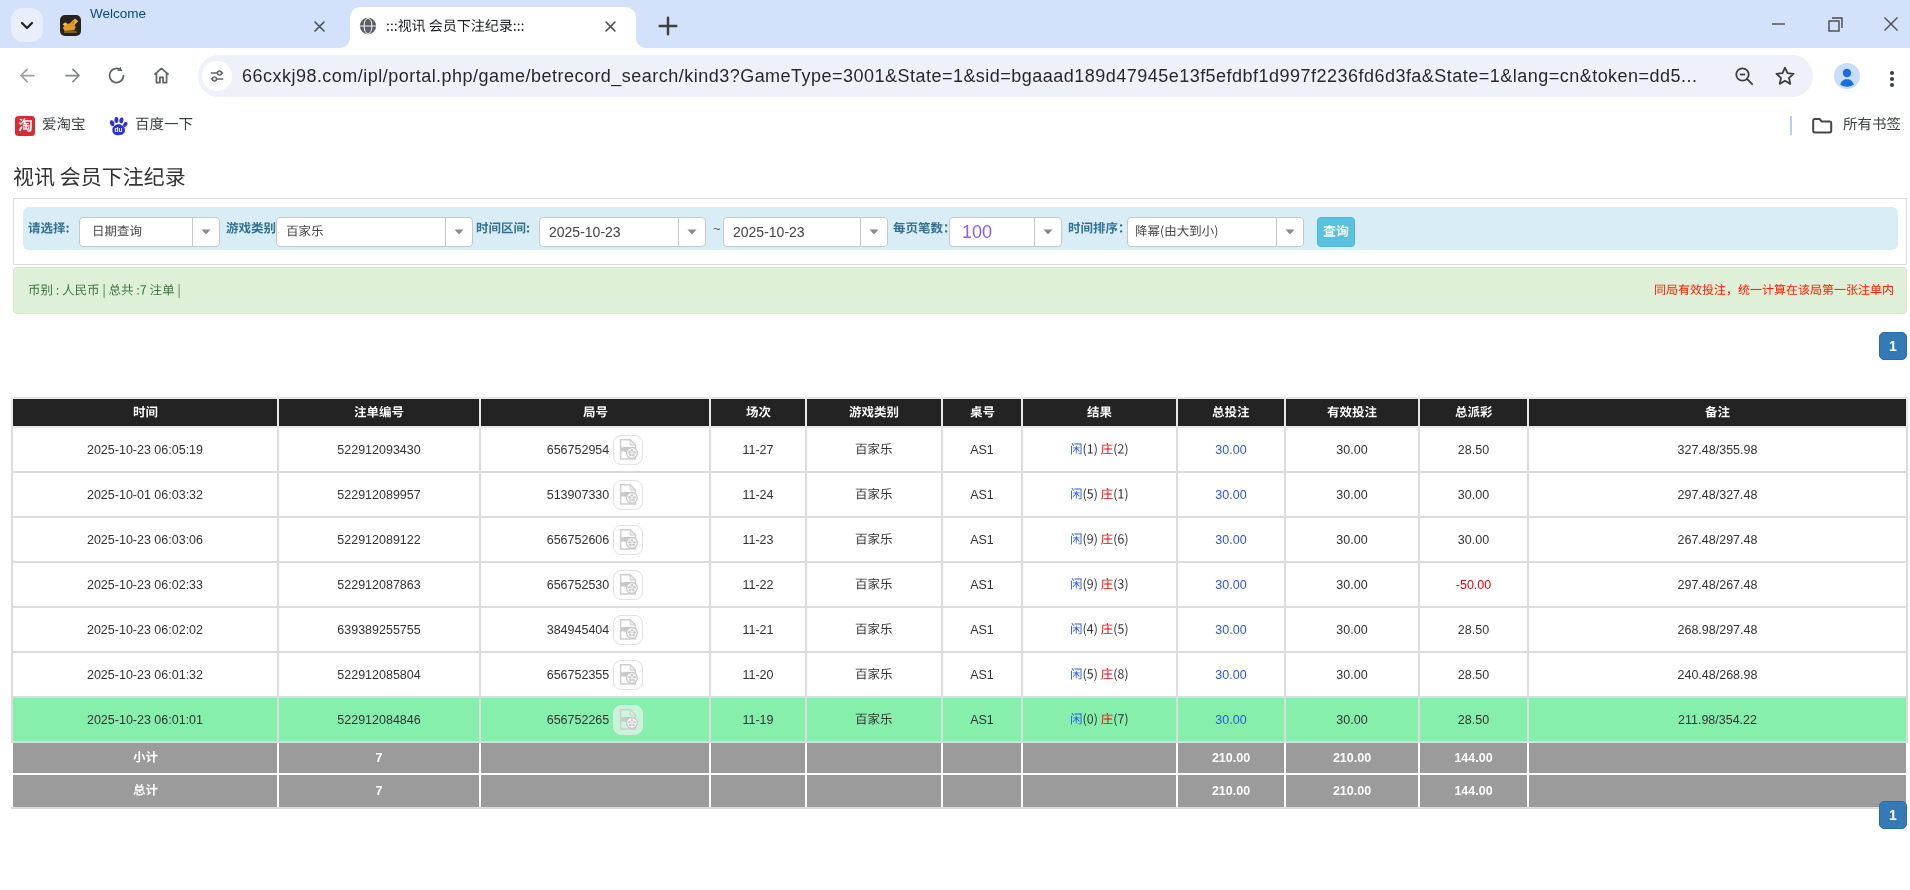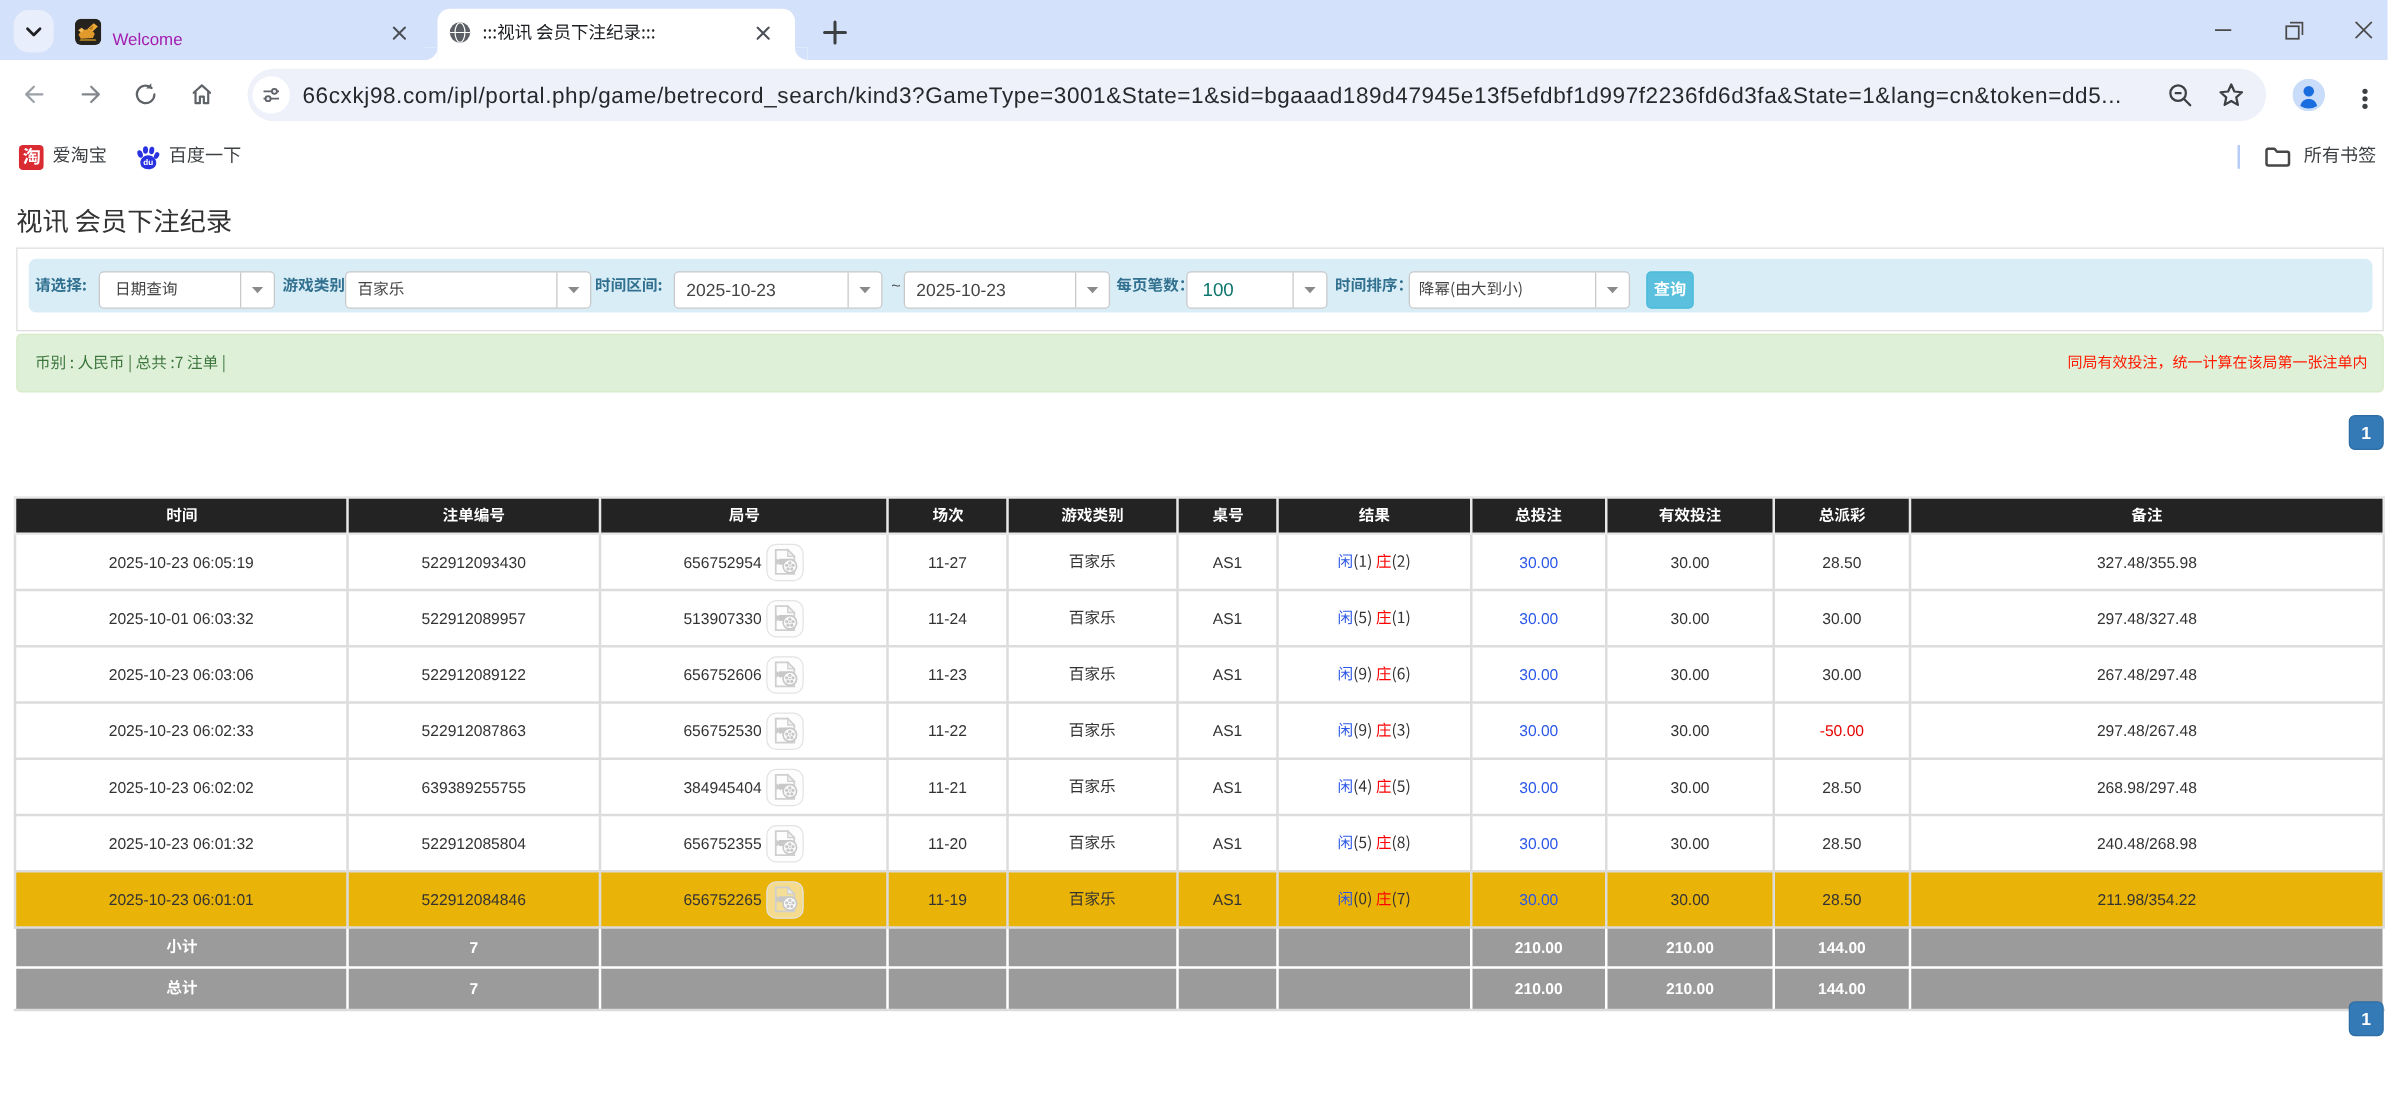--- a/index.html
+++ b/index.html
@@ -23,21 +23,21 @@
 .f .txt { position:absolute; left:11px; top:0; height:28px; display:flex; align-items:center; }
 .f .arr { position:absolute; right:0; top:0; width:27px; height:28px; border-left:1px solid #c8c8c8; display:flex; align-items:center; justify-content:center; }
 .flab { position:absolute; top:0; height:43px; display:flex; align-items:center; }
 .ftxt { font-size:14px; color:#444; }
 #greenbar { position:absolute; left:13px; top:123px; width:1894px; height:47px; background:#dff0d8; border:1px solid #d6e9c6; border-radius:4px; }
 .pagebtn { position:absolute; width:28px; height:28px; background:#337ab7; border:1px solid #2e6da4; border-radius:5px; color:#fff; font-size:14px; font-weight:bold; display:flex; align-items:center; justify-content:center; }
 #tbl { position:absolute; left:11px; top:225px; border-collapse:collapse; table-layout:fixed; width:1895px;margin-top:28px; }
 #tbl td { border:2px solid #dcdcdc; text-align:center; vertical-align:middle; font-size:12.5px; color:#333; padding:0; }
 #tbl tr.h td { background:#232323; height:29px; border-color:#e8e8e8; }
 #tbl tr.d td { height:45px; background:#fff; }
-#tbl tr.hl td { background:#eab308; }
+#tbl tr.hl td { background:#86efac; }
 #tbl tr.sub td, #tbl tr.tot td { background:#9b9b9b; color:#fff; font-weight:bold; border-color:#fff; }
 #tbl tr.sub td { height:32px; }
 #tbl tr.tot td { height:34px; border-bottom-color:#dcdcdc; }
 #tbl svg { display:inline-block; vertical-align:middle; }
 .jh { display:flex; align-items:center; justify-content:center; gap:4px; }
 .jh .ib { width:30px; height:30px; border:1px solid #e3e3e3; border-radius:8px; background:rgba(252,252,252,.55); display:flex; align-items:center; justify-content:center; }
 .lnk { color:#2b57e8; }
 .neg { color:#e60000 !important; }
 .ic { position:absolute; }
 </style></head>
@@ -162,21 +162,21 @@
   <div class="ic" style="left:60px; top:15px;">
       <svg width="21" height="21" viewBox="0 0 21 21">
         <rect width="21" height="21" rx="5" fill="#26221e"></rect>
         <path d="M9.5 8.5L15 3.6l3.3 2.6-4.2 4z" fill="#f3ac38"></path>
         <path d="M10.5 8.2l4.5-3-1.2 3.6z" fill="#b47a1e"></path>
         <path d="M2.8 12.8c1.6-2.8 4-4.3 6.8-4.2 2.9 0 5.3 1.4 6.2 3.5l-1.5 3.2-9.6.6z" fill="#e09a2b"></path>
         <path d="M2.5 9.2l2.8-2 2 1.6-2.1 2.4z" fill="#f6bc55"></path>
         <path d="M4.2 16.2h12.2l.7 1.6H3.6z" fill="#9c731f"></path>
       </svg>
     </div>
-  <div class="abs" style="left:90px; top:24px; font-size:13.5px; color:#a21caf;">Welcome</div>
+  <div class="abs" style="left:90px; top:6px; font-size:13.5px; color:#0c4a6e;">Welcome</div>
   <div class="ic" style="left:314px; top:21px;">
       <svg width="11" height="11" viewBox="0 0 11 11">
         <path d="M1 1l9 9M10 1l-9 9" stroke="#4a4e55" stroke-width="1.6" stroke-linecap="round"></path>
       </svg>
     </div>
   <div id="activetab"></div>
   <div class="corner" style="left:340px;">
       <div style="border-bottom-right-radius:10px;"></div>
     </div>
   <div class="corner" style="left:636px;">
@@ -440,21 +440,21 @@
           <svg width="62.5" height="14" viewBox="0 0 62.5 14">
             <use href="#b6BCF" fill="#31708f" transform="translate(0.0 10.5) scale(0.012500)"></use>
             <use href="#b9875" fill="#31708f" transform="translate(12.5 10.5) scale(0.012500)"></use>
             <use href="#b7B14" fill="#31708f" transform="translate(25.0 10.5) scale(0.012500)"></use>
             <use href="#b6570" fill="#31708f" transform="translate(37.5 10.5) scale(0.012500)"></use>
             <use href="#bFF1A" fill="#31708f" transform="translate(50.0 10.5) scale(0.012500)"></use>
           </svg>
         </div>
         <div class="f" style="left:926px; width:113px;">
           <div class="txt" style="left:12px">
-            <span class="ftxt" style="font-size:15px;color:#0f766e">100</span>
+            <span class="ftxt" style="font-size:18px;color:#8b5cf6">100</span>
           </div>
           <div class="arr">
             <svg width="10" height="6" viewBox="0 0 10 6">
               <path d="M0.5 0.5l4.5 5 4.5-5z" fill="#8a8a8a"></path>
             </svg>
           </div>
         </div>
         <div class="flab" style="left:1045px">
           <svg width="62.5" height="14" viewBox="0 0 62.5 14">
             <use href="#b65F6" fill="#31708f" transform="translate(0.0 10.5) scale(0.012500)"></use>

